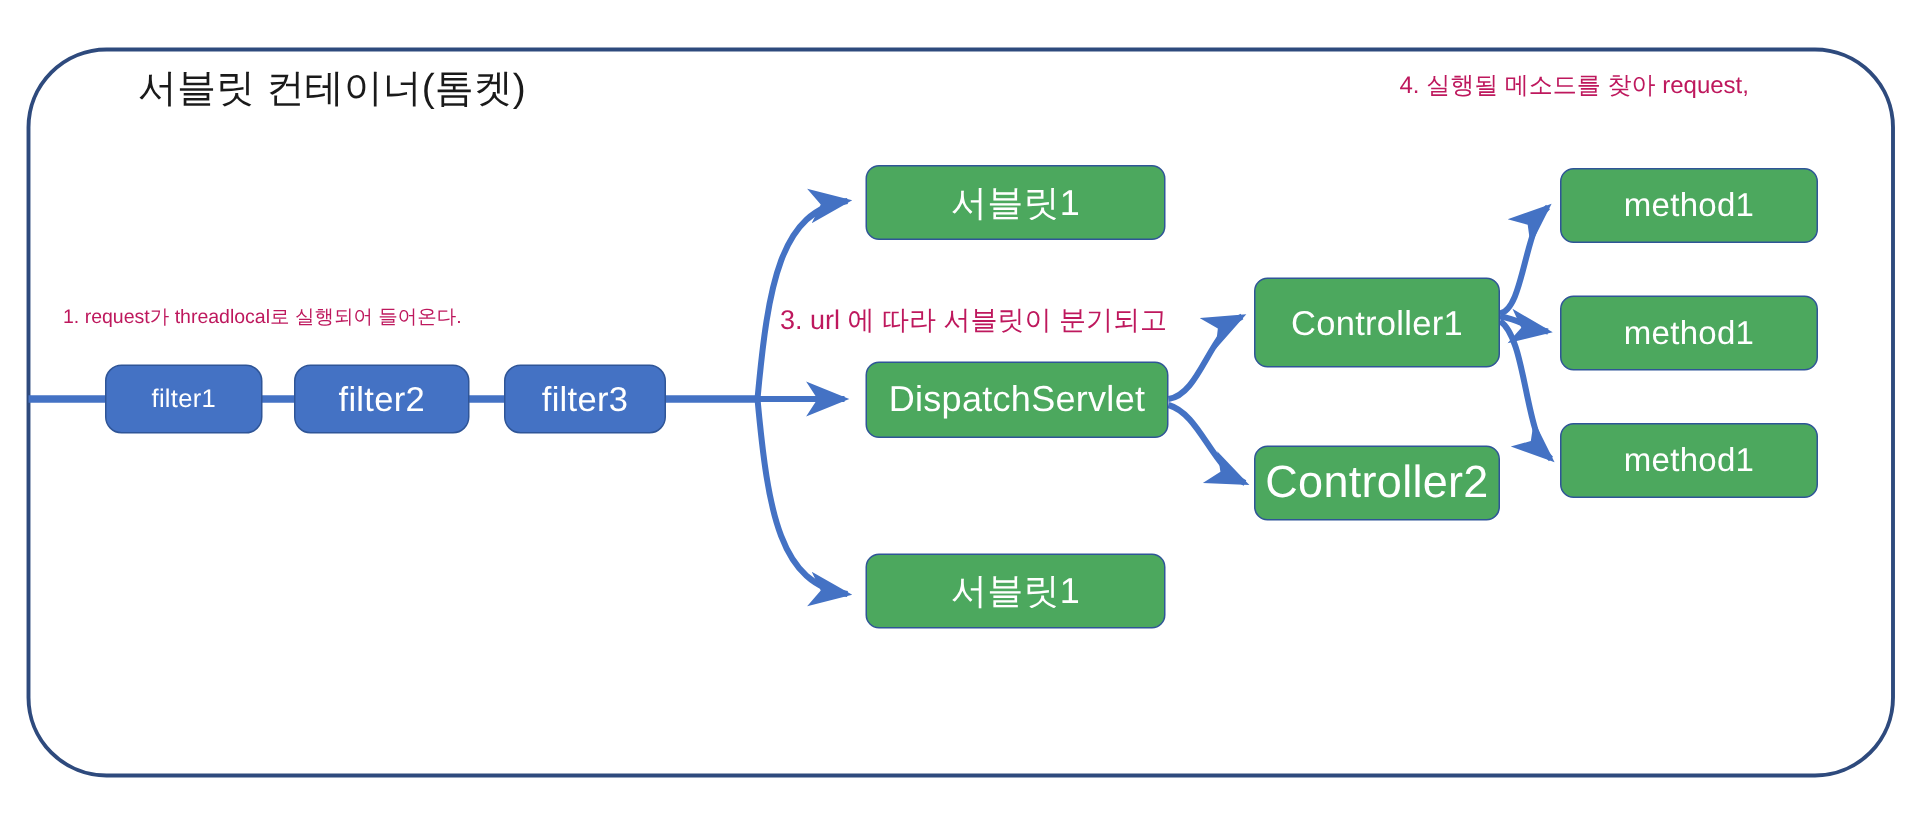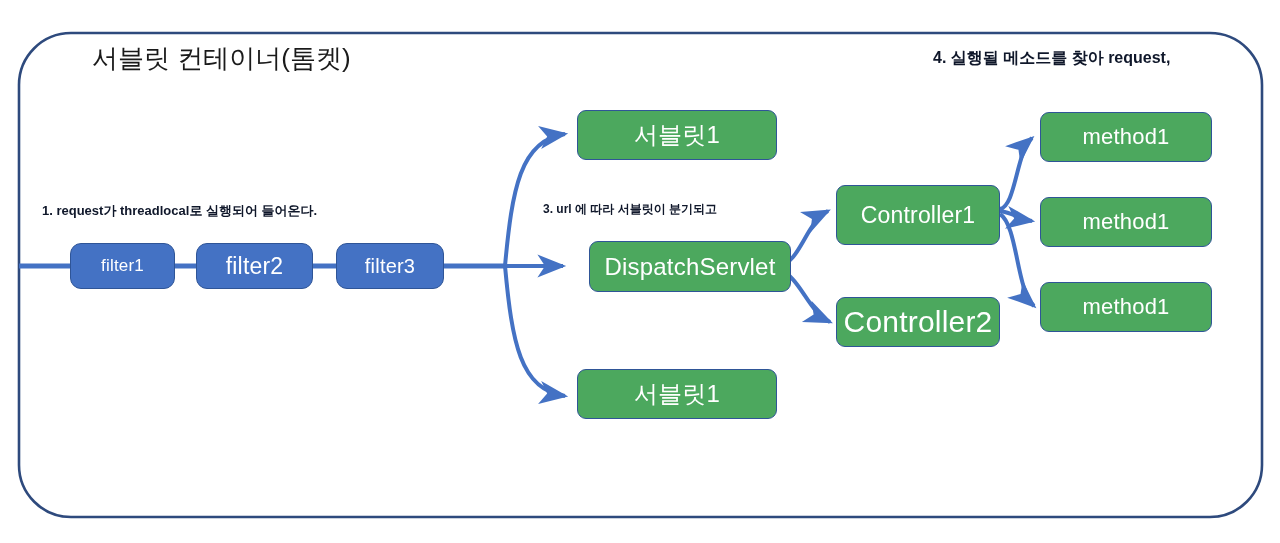--- a/index.html
+++ b/index.html
@@ -39,24 +39,23 @@
     background: #4CA85E;
     border: 1.6px solid #2F5597;
   }
   .node.blue {
     background: #4472C4;
     border: 1.6px solid #2F5597;
     border-radius: 11px;
   }
   .label {
     position: absolute;
-    color: #0f172a;
+    color: #be185d;
     white-space: nowrap;
     line-height: 1.28;
-    font-weight: bold;
   }
   .label.wrap { white-space: normal; }
   .title {
     position: absolute;
     color: #1a1a1a;
     white-space: nowrap;
   }
 </style>
 </head>
 <body>
@@ -95,31 +94,31 @@
     <path d="M1000,211 C1014,213 1018,219 1032,221" fill="none" stroke="#4472C4" stroke-width="4" marker-end="url(#ah)"></path>
 
     <path d="M1000,214 C1018,226 1016,290 1034,306" fill="none" stroke="#4472C4" stroke-width="4" marker-end="url(#ah)"></path>
   </svg>
 
   <div class="title" style="left:92px; top:41px; font-size:26px;text-align:center;">서블릿 컨테이너(톰켓)</div>
 
   <div class="label" style="left:42px; top:203px; font-size:13px;">1. request가 threadlocal로 실행되어 들어온다.</div>
 
 
-  <div class="label" style="left:543px; top:202px; font-size:12px;">3. url 에 따라 서블릿이 분기되고</div>
+  <div class="label" style="left:520px; top:202px; font-size:18px;">3. url 에 따라 서블릿이 분기되고</div>
 
   <div class="label wrap" style="left:933px; top:48px; font-size:16px;">4. 실행될 메소드를 찾아 request,</div>
 
   <div class="node blue" style="left:70px; top:243px; width:105px; height:46px; font-size:17px;">filter1</div>
   <div class="node blue" style="left:196px; top:243px; width:117px; height:46px; font-size:23px;">filter2</div>
-  <div class="node blue" style="left:336px; top:243px; width:108px; height:46px; font-size:20px;">filter3</div>
+  <div class="node blue" style="left:336px; top:243px; width:108px; height:46px; font-size:23px;">filter3</div>
 
   <div class="node green" style="left:577px; top:110px; width:200px; height:50px; font-size:24px;">서블릿1</div>
 
-  <div class="node green" style="left:577px; top:241px; width:202px; height:51px; font-size:24px;margin-left:12px;">DispatchServlet</div>
+  <div class="node green" style="left:577px; top:241px; width:202px; height:51px; font-size:24px;">DispatchServlet</div>
 
   <div class="node green" style="left:577px; top:369px; width:200px; height:50px; font-size:24px;">서블릿1</div>
 
   <div class="node green" style="left:836px; top:185px; width:164px; height:60px; font-size:23px;">Controller1</div>
 
   <div class="node green" style="left:836px; top:297px; width:164px; height:50px; font-size:30px;">Controller2</div>
 
   <div class="node green" style="left:1040px; top:112px; width:172px; height:50px; font-size:22px;">method1</div>
 
   <div class="node green" style="left:1040px; top:197px; width:172px; height:50px; font-size:22px;">method1</div>

